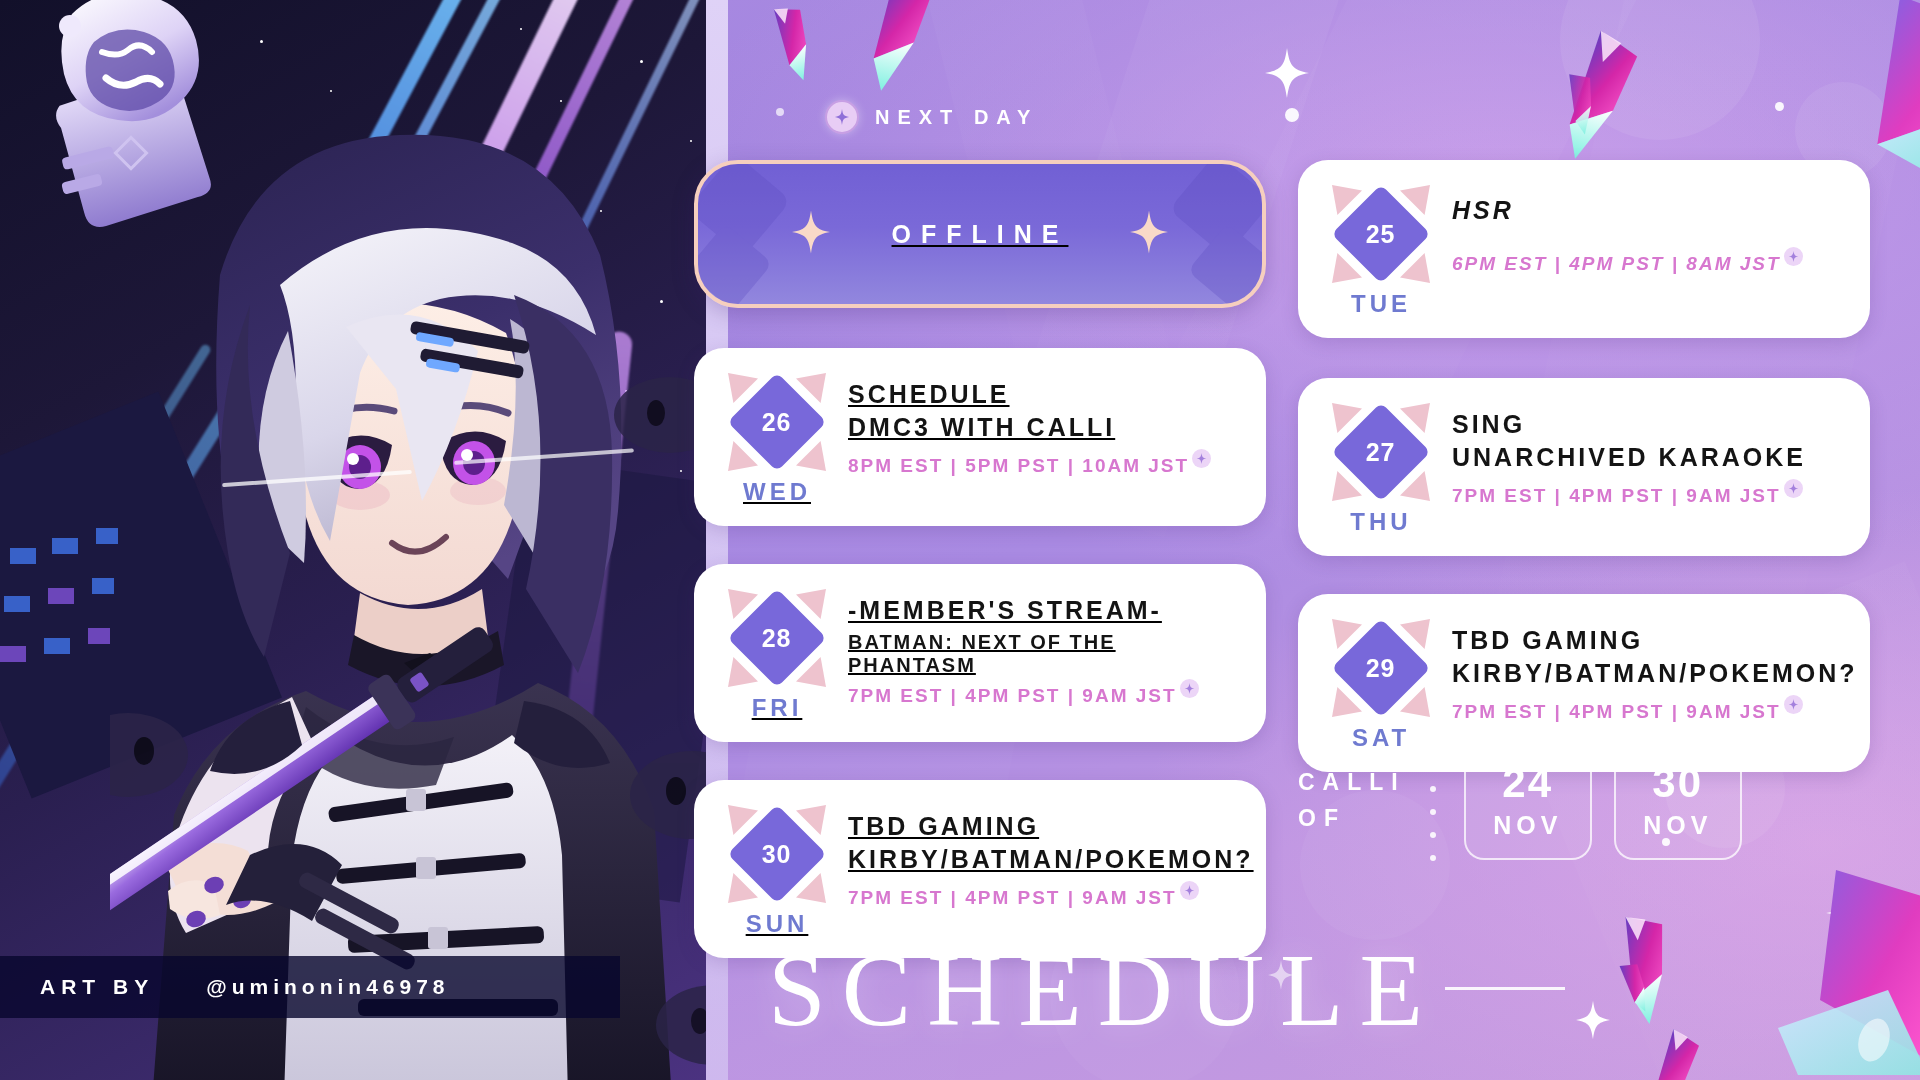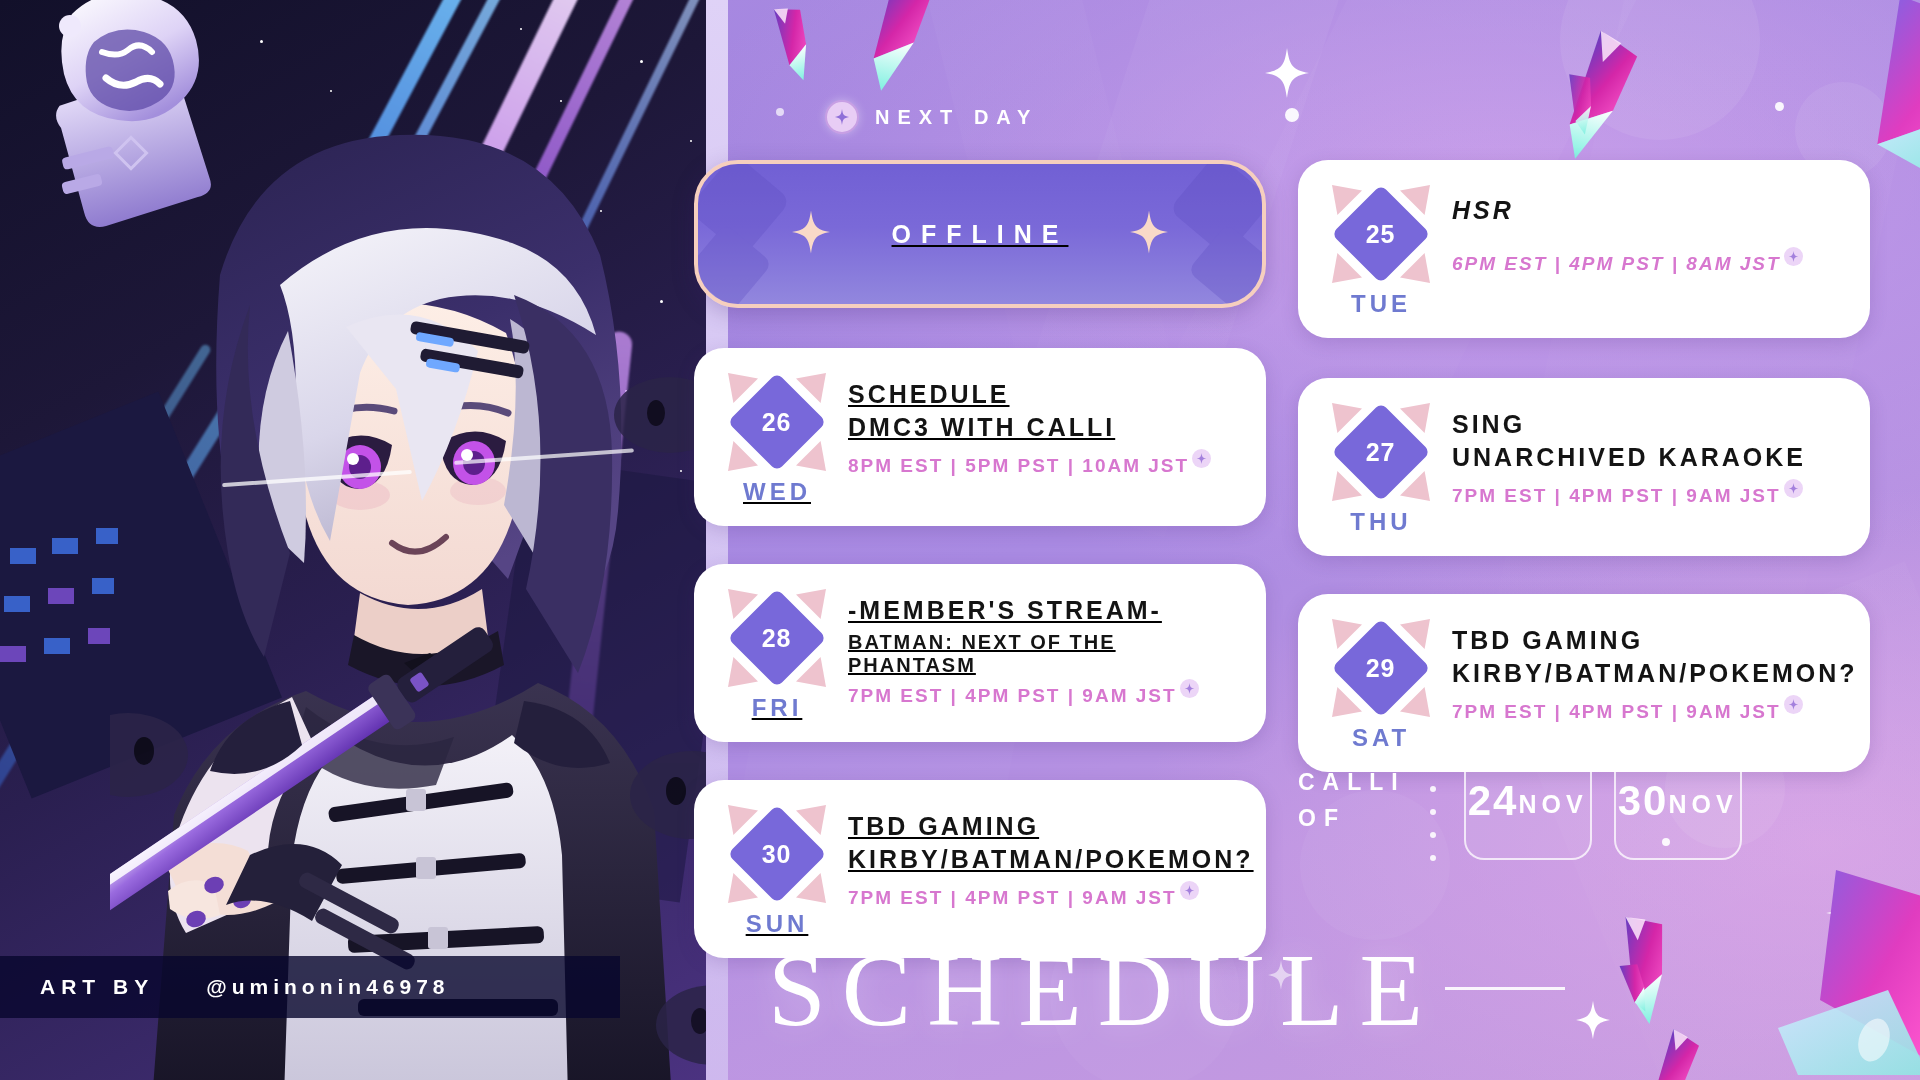--- a/index.html
+++ b/index.html
@@ -229,21 +229,21 @@
   .weekof .dots {
     display:flex; flex-direction:column; gap:17px; margin:0 6px 0 2px;
   }
   .weekof .dots i {
     width:6px; height:6px; border-radius:50%;
     background:rgba(255,255,255,.88); display:block;
   }
   .datebox {
     width:128px; height:118px; border-radius:20px;
     border:2px solid rgba(255,255,255,.75);
-    display:flex; flex-direction:row;
+    display:flex; flex-direction:column;
     align-items:center; justify-content:center;
     background:rgba(255,255,255,.07);
   }
   .datebox .d {
     color:#ffffff; font-size:42px; font-weight:700; letter-spacing:2px; line-height:1;
   }
   .datebox .m {
     color:#ffffff; font-size:25px; font-weight:700; letter-spacing:5px; margin-top:7px;
   }
 

